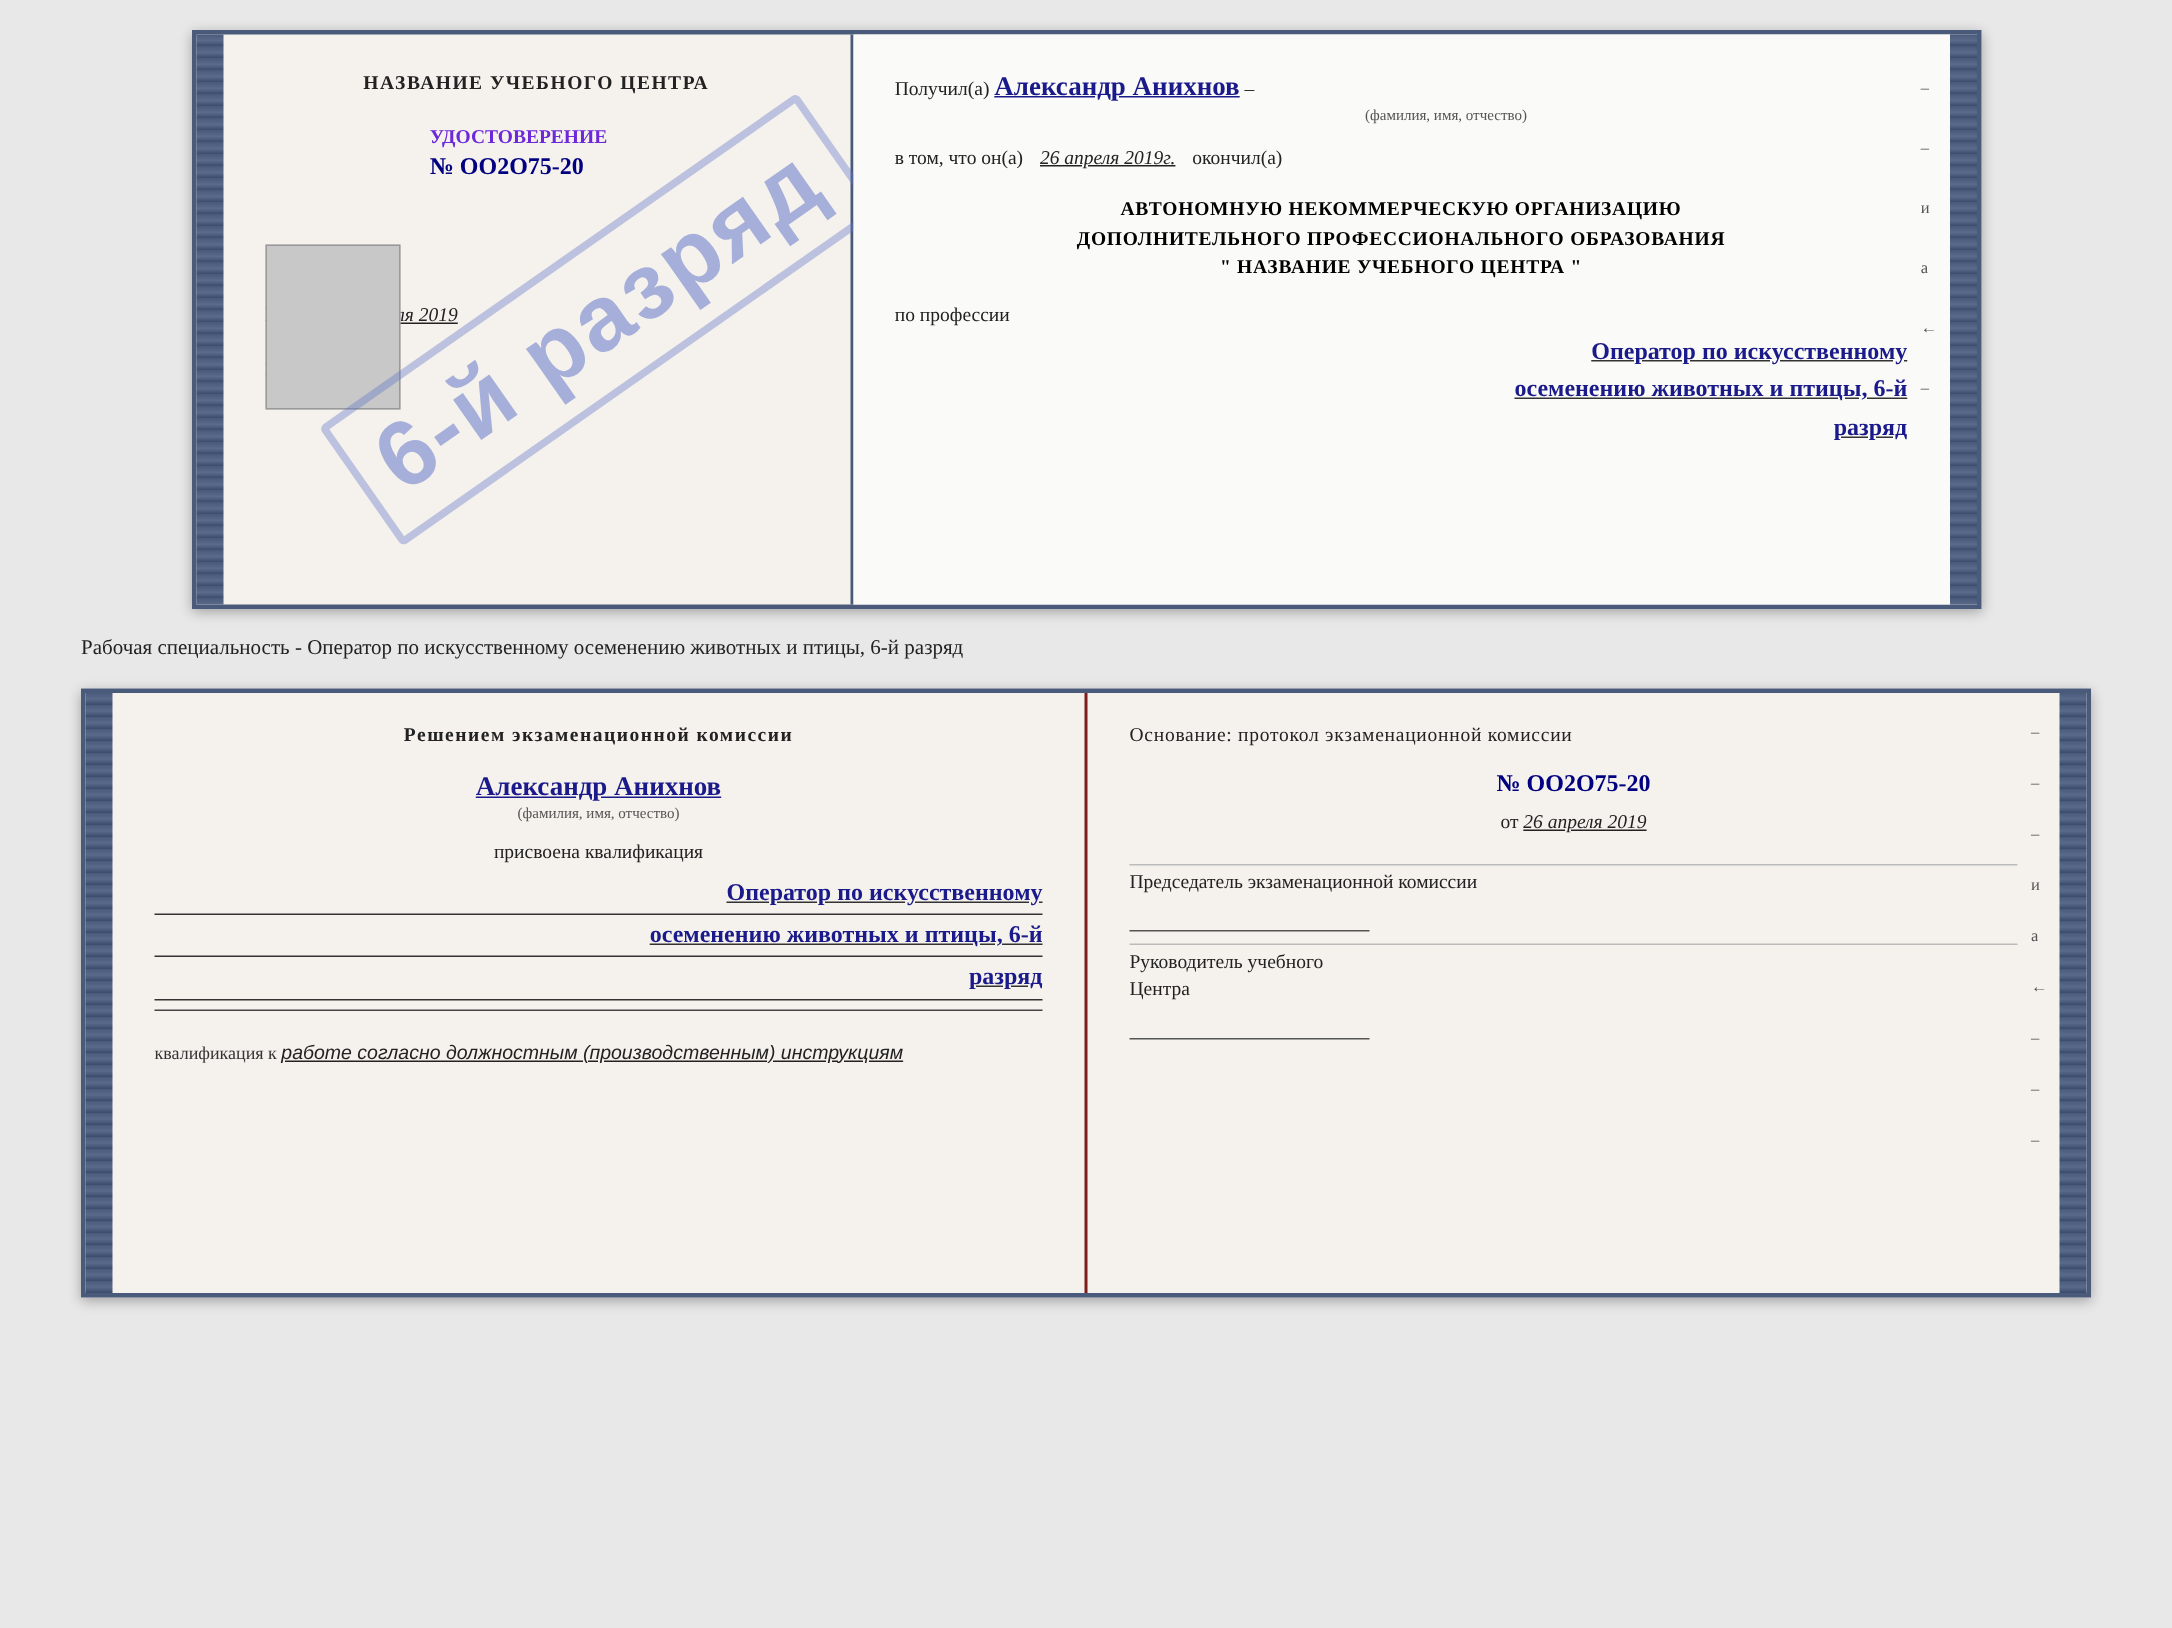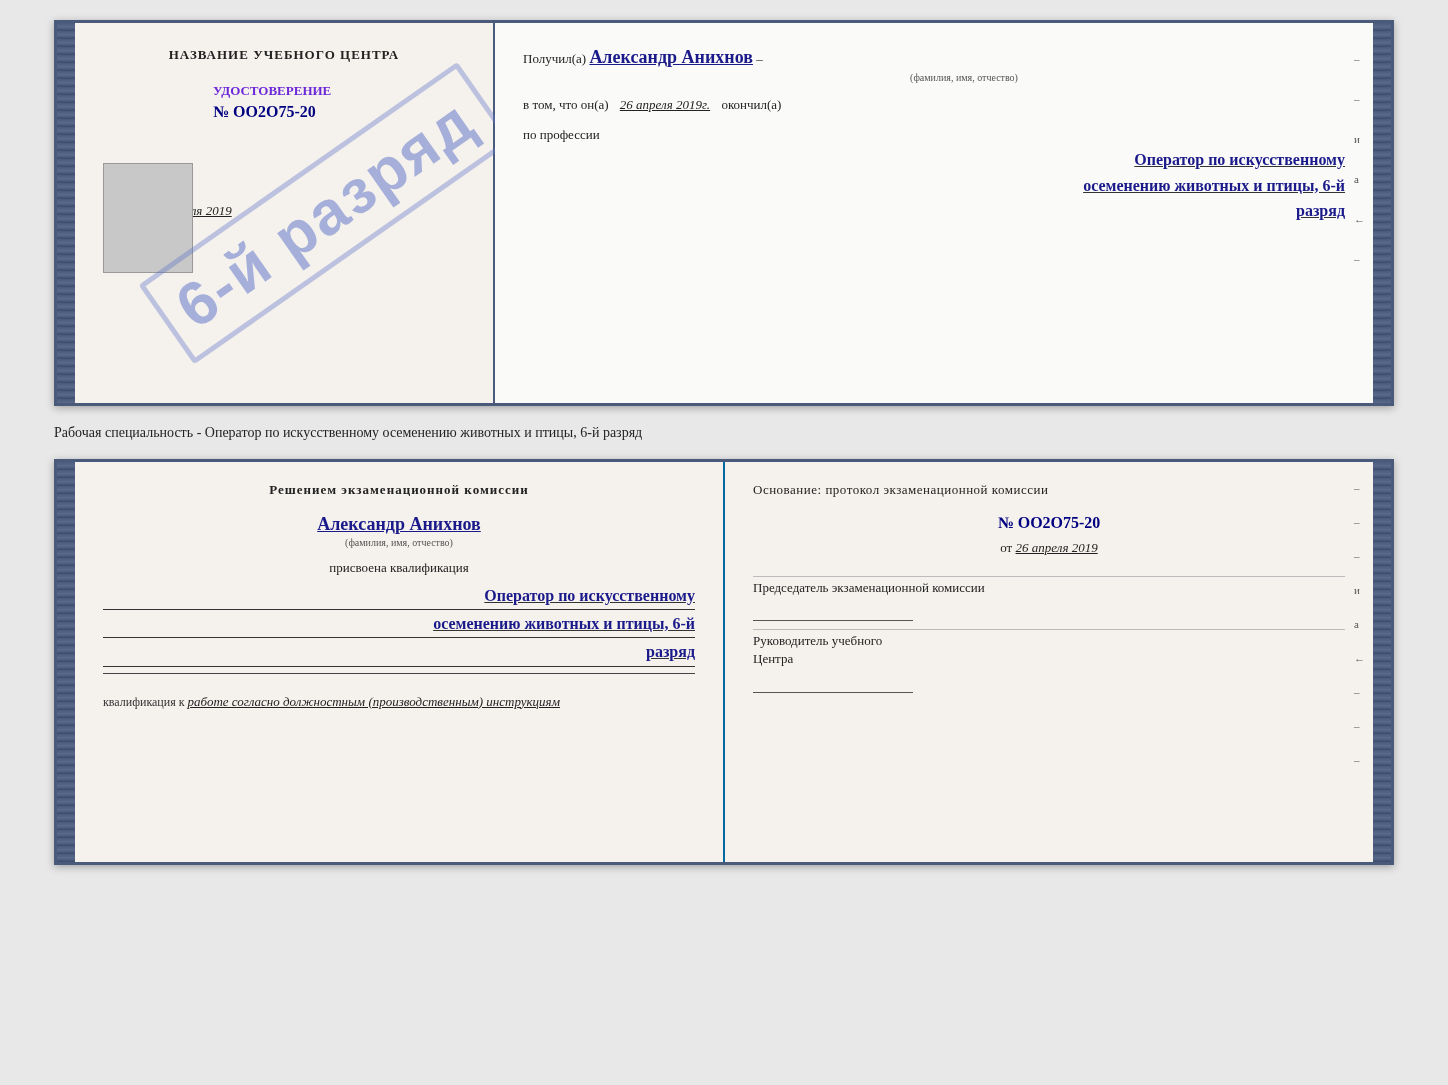--- a/index.html
+++ b/index.html
@@ -12,21 +12,21 @@
       display: flex;
       flex-direction: column;
       align-items: center;
       padding: 20px;
       gap: 16px;
     }
 
     
     .certificate-book {
       display: flex;
-      width: 1340px;
+      width: 1193px;
       background: #f5f2ed;
       border: 3px solid #4a5a7a;
       box-shadow: 0 2px 8px rgba(0,0,0,0.3);
       position: relative;
     }
 
     .book-spine {
       width: 18px;
       background: repeating-linear-gradient(
         180deg,
@@ -200,21 +200,21 @@
       position: relative;
     }
 
     .bottom-page {
       flex: 1;
       padding: 20px 28px;
       min-height: 400px;
     }
 
     .bottom-page-left {
-      border-right: 2px solid #0369a1;
+      border-right: 2px solid #7f1d1d;
     }
 
     .commission-title {
       font-size: 13px;
       font-weight: bold;
       text-align: center;
       letter-spacing: 1px;
       color: #222;
       margin-bottom: 16px;
     }
@@ -252,21 +252,21 @@
     }
 
     .admission-text {
       font-size: 12px;
       color: #333;
       margin-top: 20px;
     }
 
     .admission-italic {
       font-style: italic;
-      font-family: Liberation Serif, serif;
+      font-family: Liberation Sans, sans-serif;
       text-decoration: underline;
       font-size: 13px;
       color: #222;
     }
 
     .basis-title {
       font-size: 13px;
       font-weight: normal;
       color: #222;
       letter-spacing: 0.5px;
@@ -343,20 +343,25 @@
       <span style="font-size:13px;"> –</span>
     </div>
     <span class="name-subtitle">(фамилия, имя, отчество)</span>
 
     <div class="cert-date-line" style="margin-top: 14px;">
       <span>в том, что он(а)</span>
       <span class="cert-date-handwritten" style="margin: 0 8px;">26 апреля 2019г.</span>
       <span>окончил(а)</span>
     </div>
 
+    <div class="org-block">
+      <div>АВТОНОМНУЮ НЕКОММЕРЧЕСКУЮ ОРГАНИЗАЦИЮ</div>
+      <div>ДОПОЛНИТЕЛЬНОГО ПРОФЕССИОНАЛЬНОГО ОБРАЗОВАНИЯ</div>
+      <div>"  НАЗВАНИЕ УЧЕБНОГО ЦЕНТРА  "</div>
+    </div>
 
     <div class="profession-label">по профессии</div>
     <div class="profession-handwritten">
       <div class="underline-hand">Оператор по искусственному</div>
       <div class="underline-hand">осеменению животных и птицы, 6-й</div>
       <div class="underline-hand">разряд</div>
     </div>
 
     <div style="position:absolute; right: 8px; top: 30px; display:flex; flex-direction:column; gap:28px; font-size:11px; color:#555;">
       <span>–</span>

